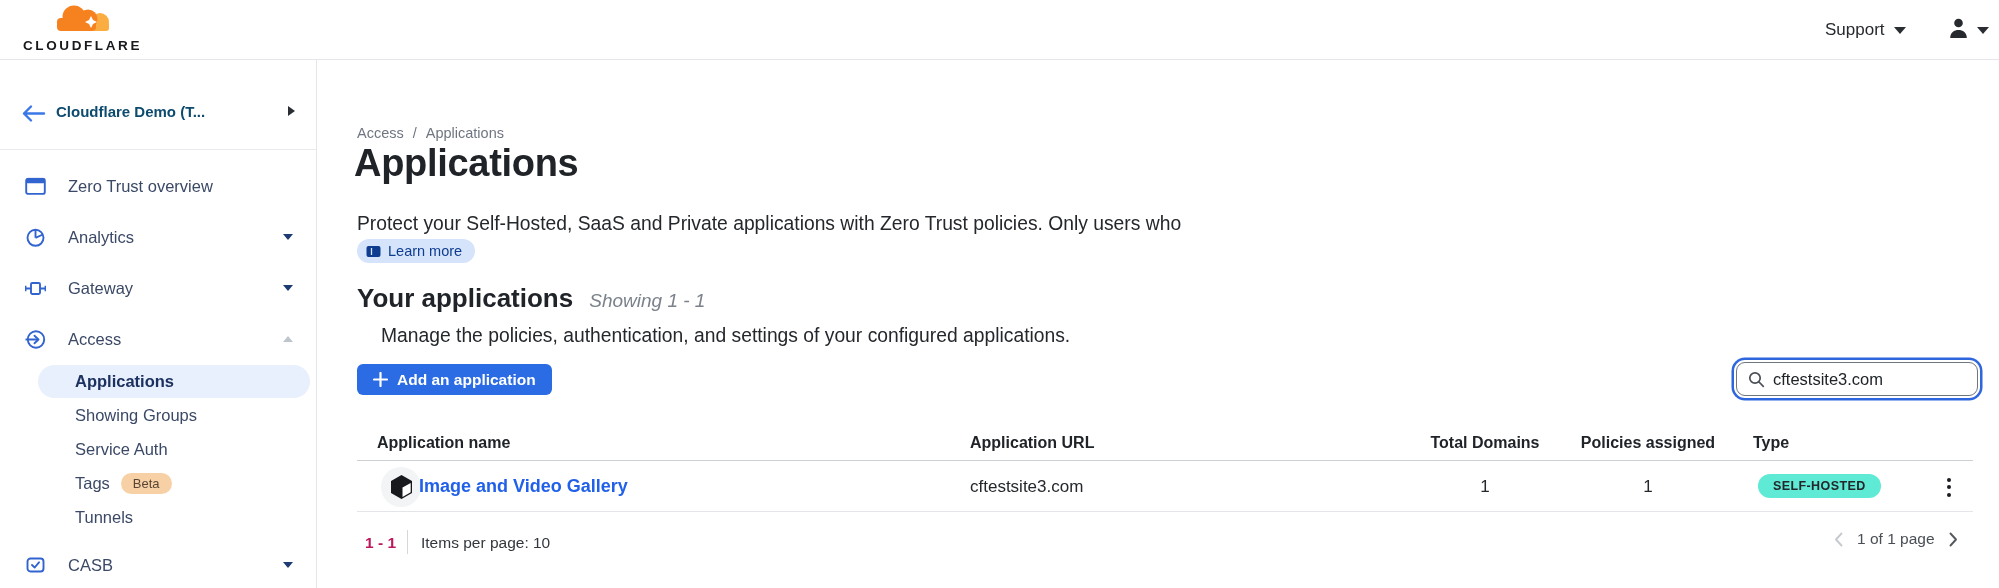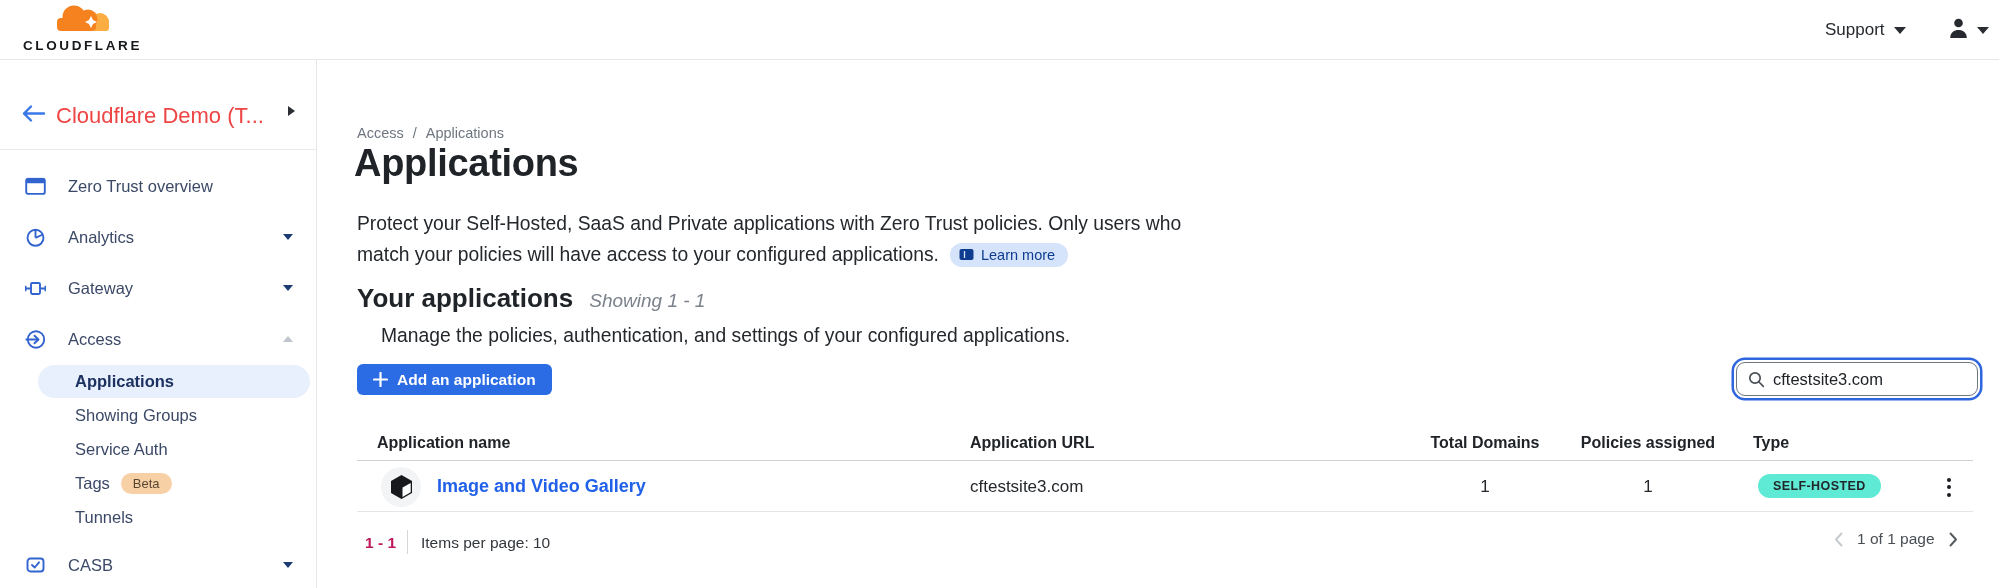--- a/index.html
+++ b/index.html
@@ -15,21 +15,21 @@
   .support { position:absolute; left:1825px; top:0; height:60px; display:flex; align-items:center; gap:9px; cursor:pointer; }
   .support-label { font-size:17px; color:#26292e; }
   .tri-down-dark { width:0; height:0; border-left:6px solid transparent; border-right:6px solid transparent; border-top:7px solid #2a2e33; }
   .user-cluster { position:absolute; left:1948px; top:0; height:60px; display:flex; align-items:center; gap:8px; cursor:pointer; }
 
   
   .sidebar { position:absolute; top:60px; left:0; width:317px; height:528px; background:#fff;
              border-right:1px solid #e4e6e9; }
   .sb-header { position:absolute; top:0; left:0; width:100%; height:90px; border-bottom:1px solid #e8eaed; }
   .back-arrow { position:absolute; left:20px; top:43px; cursor:pointer; }
-  .account-name { position:absolute; left:56px; top:43px; font-size:22px; font-weight:normal; color:#ef4444; white-space:nowrap; }
+  .account-name { position:absolute; left:56px; top:43px; font-size:15px; font-weight:bold; color:#0c4a6e; white-space:nowrap; }
   .expand-tri { position:absolute; left:288px; top:46px; width:0; height:0;
                 border-top:5.5px solid transparent; border-bottom:5.5px solid transparent;
                 border-left:7px solid #2a2e33; cursor:pointer; }
   .nav-item { position:absolute; left:0; width:317px; height:34px; cursor:pointer; }
   .nav-icon { position:absolute; left:25px; top:50%; transform:translateY(-50%); width:21px; height:21px;
               display:flex; align-items:center; justify-content:center; }
   .nav-label { position:absolute; left:68px; top:50%; transform:translateY(-50%); font-size:16.5px; color:#3b4967; white-space:nowrap; }
   .nav-caret { position:absolute; left:283px; top:50%; transform:translateY(-50%); }
   .caret-down { width:0; height:0; border-left:5.5px solid transparent; border-right:5.5px solid transparent; border-top:6.5px solid #1c3a74; }
   .caret-up { width:0; height:0; border-left:5.5px solid transparent; border-right:5.5px solid transparent; border-bottom:6.5px solid #bfc5cd; }
@@ -68,21 +68,21 @@
   .t-headrow { position:relative; height:31px; border-bottom:1px solid #cfd2d5; }
   .t-headrow .th { position:absolute; top:4px; font-size:16px; font-weight:bold; color:#202428; white-space:nowrap; }
   .th-name { left:20px; }
   .th-url { left:613px; }
   .th-total { left:1063px; width:130px; text-align:center; }
   .th-policies { left:1221px; width:140px; text-align:center; }
   .th-type { left:1396px; }
   .t-row { position:relative; height:51px; border-bottom:1px solid #e3e5e8; }
   .app-icon-circle { position:absolute; left:24px; top:6px; width:40px; height:40px; border-radius:50%;
                      background:#f3f4f6; display:flex; align-items:center; justify-content:center; }
-  .app-link { position:absolute; left:80px; top:15px; font-size:18px; font-weight:bold; color:#2160e8;
+  .app-link { position:absolute; left:62px; top:15px; font-size:18px; font-weight:bold; color:#2160e8;
               cursor:pointer; white-space:nowrap; }
   .cell-url { position:absolute; left:613px; top:16px; font-size:17px; color:#24282c; }
   .cell-total { position:absolute; left:1063px; width:130px; top:16px; font-size:17px; text-align:center; }
   .cell-policies { position:absolute; left:1221px; width:140px; top:16px; font-size:17px; text-align:center; }
   .type-badge { position:absolute; left:1401px; top:13px; background:#5eead4; color:#23272c;
                 font-size:12.5px; font-weight:bold; letter-spacing:0.4px; padding:5px 15px; border-radius:14px; }
   .kebab { position:absolute; left:1584px; top:14px; width:16px; height:24px; display:flex; flex-direction:column;
            align-items:center; justify-content:center; gap:3.5px; cursor:pointer; }
   .kebab i { width:4px; height:4px; border-radius:50%; background:#1a1d21; }
 
@@ -215,21 +215,20 @@
   <span class="bc-item">Access</span>
   <span>/</span>
   <span>Applications</span>
 </div>
 
 <h1 class="page-title">Applications</h1>
 
 <div class="description">
   <span style="display:block">Protect your Self-Hosted, SaaS and Private applications with Zero Trust policies. Only users who</span>
   <span class="desc-row2">
-    <span>match your policies will have access to your configured applications.</span>
     <span class="learn-more">
       <span style="display:flex">
         <svg width="15" height="13" viewBox="0 0 15 13">
           <rect x="0.5" y="1" width="14" height="11" rx="2" fill="#0e3c8f"></rect>
           <path d="M5.5 3 V10" stroke="#d5e4fb" stroke-width="1.3"></path>
         </svg>
       </span>
       <span>Learn more</span>
     </span>
   </span>

